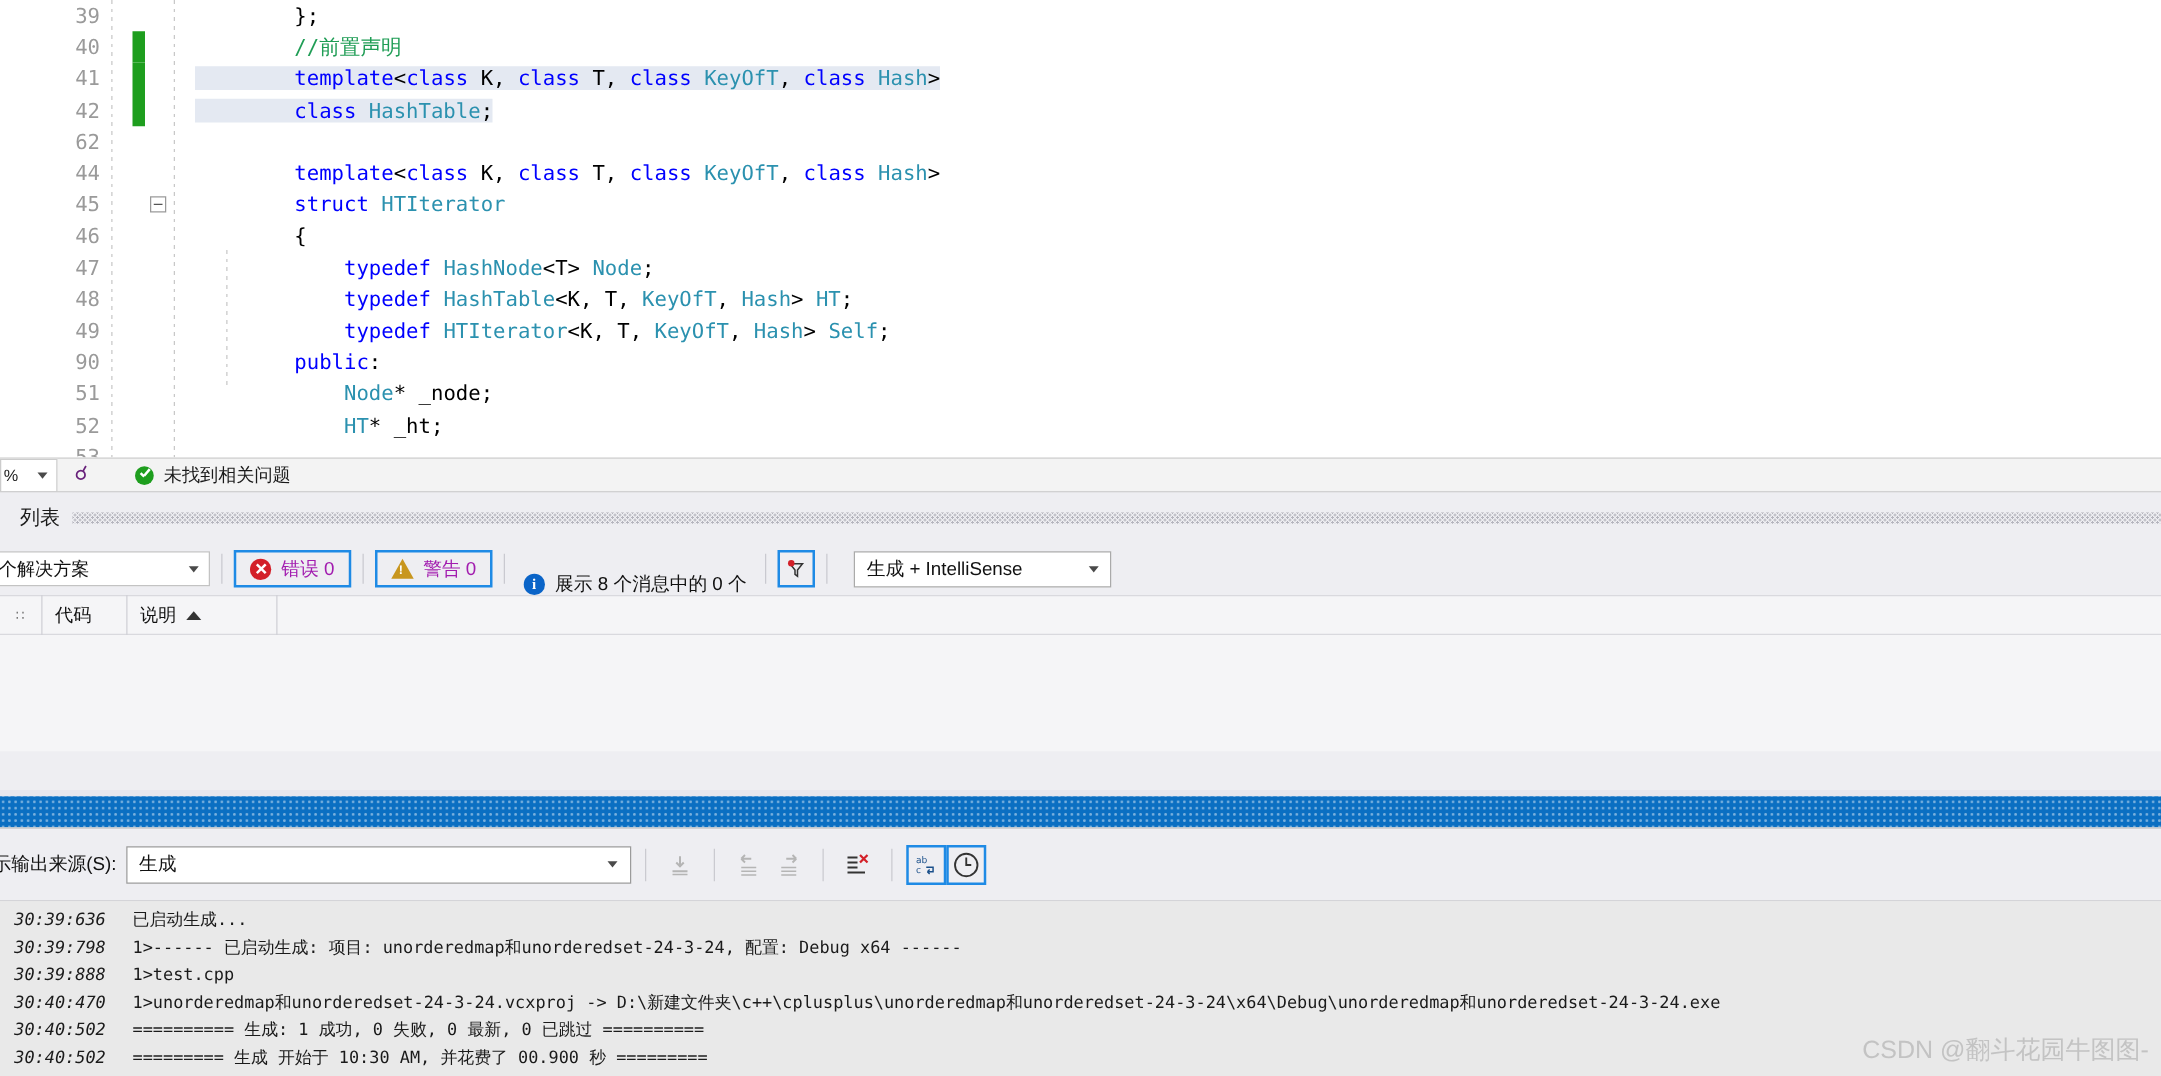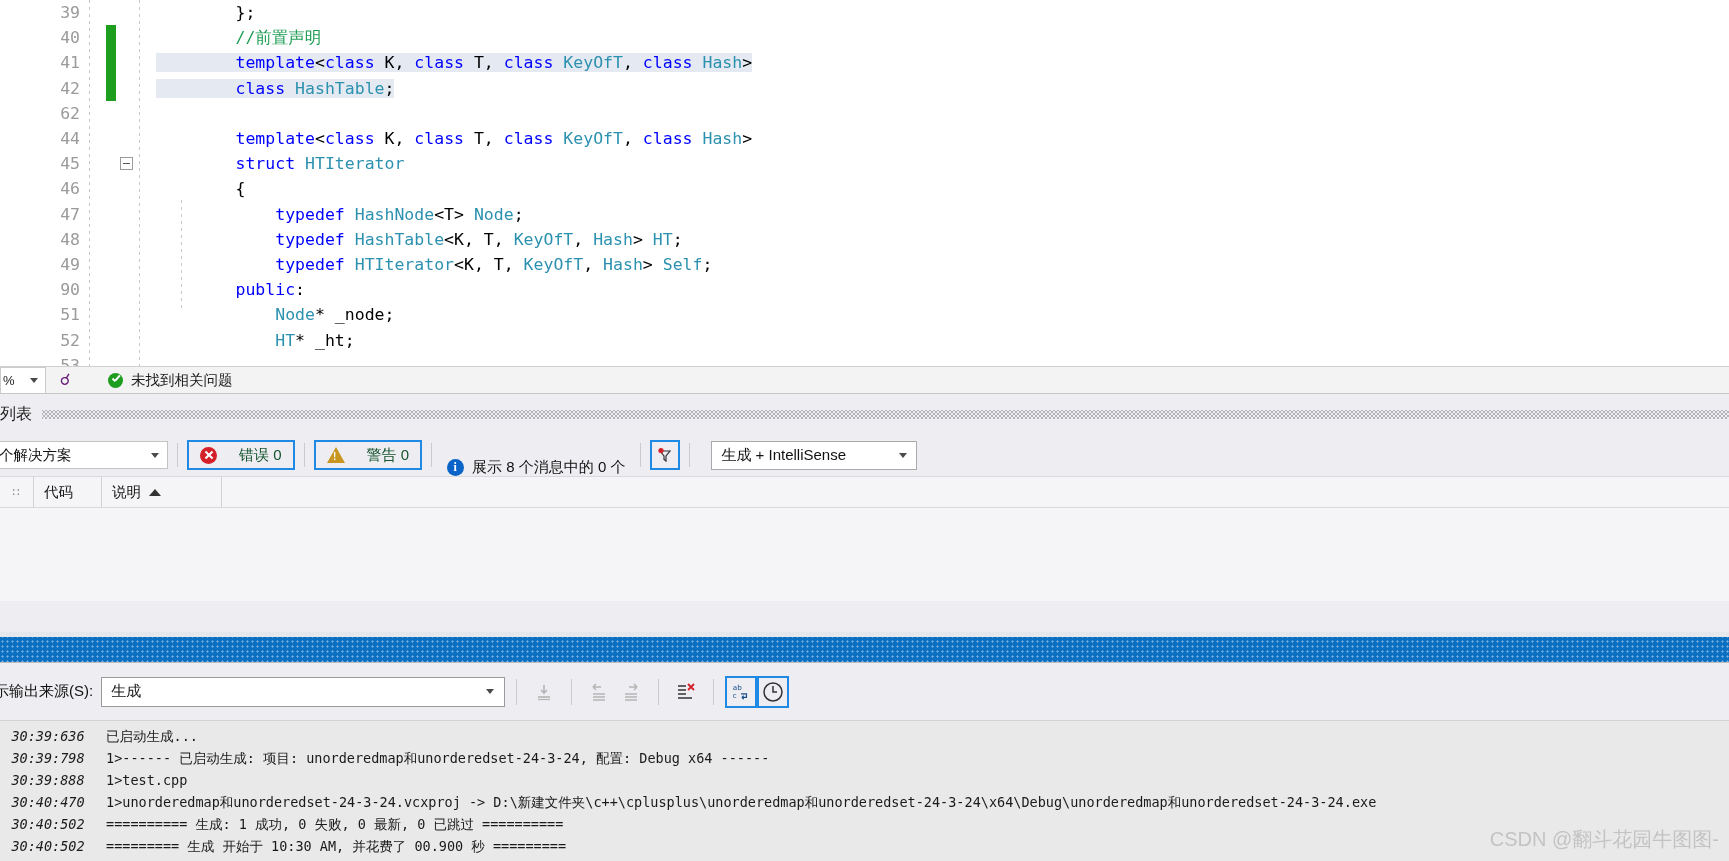--- a/index.html
+++ b/index.html
@@ -109,21 +109,21 @@
   .status-text { margin-left: 8px; font-size: 14.5px; color: #1a1a1a; }
 
   
   .errlist {
     position: absolute; left: 0; top: 393px; width: 1729px; height: 244px;
     background: #eeeef2;
     border-top: 1px solid #c6c6c6;
   }
   .errlist-title {
     height: 40px; display: flex; align-items: center;
-    padding-left: 0px;
+    padding-left: 16px;
     background: #eeeef2;
   }
   .errlist-title .t { font-size: 16px; color: #1a1a1a; padding-left: 0px; }
   .dotted-rail {
     flex: 1; height: 9px; margin-left: 10px; margin-right: 0;
     background-image:
       radial-gradient(circle, #b4b4bd 0.8px, transparent 1px),
       radial-gradient(circle, #b4b4bd 0.8px, transparent 1px);
     background-size: 4px 4px, 4px 4px;
     background-position: 0 0, 2px 2px;
@@ -134,22 +134,22 @@
   }
   .scope-combo {
     width: 176px; height: 28px; margin-left: -8px;
     background: #fff; border: 1px solid #c3c3c3;
     display: flex; align-items: center; justify-content: space-between;
     font-size: 14.5px; color: #111; padding: 0 4px 0 6px;
   }
   .tb-sep { width:1px; height:24px; background:#c9c9d0; margin:0 9px; }
   .count-btn {
     height: 30px; border: 2px solid #1e8ae5; background:#eeeef2;
-    display:flex; align-items:center; gap:22px; padding:0 11px;
-    font-size: 15px; color:#14532d;
+    display:flex; align-items:center; gap:8px; padding:0 11px;
+    font-size: 15px; color:#a21caf;
   }
   .ic-error {
     width:17px;height:17px;border-radius:50%;background:#d32029;position:relative;flex:0 0 17px;
   }
   .ic-error::before, .ic-error::after {
     content:""; position:absolute; left:3.5px; top:7.6px; width:10px; height:2px; background:#fff;
   }
   .ic-error::before { transform: rotate(45deg); }
   .ic-error::after  { transform: rotate(-45deg); }
   .ic-warn {

